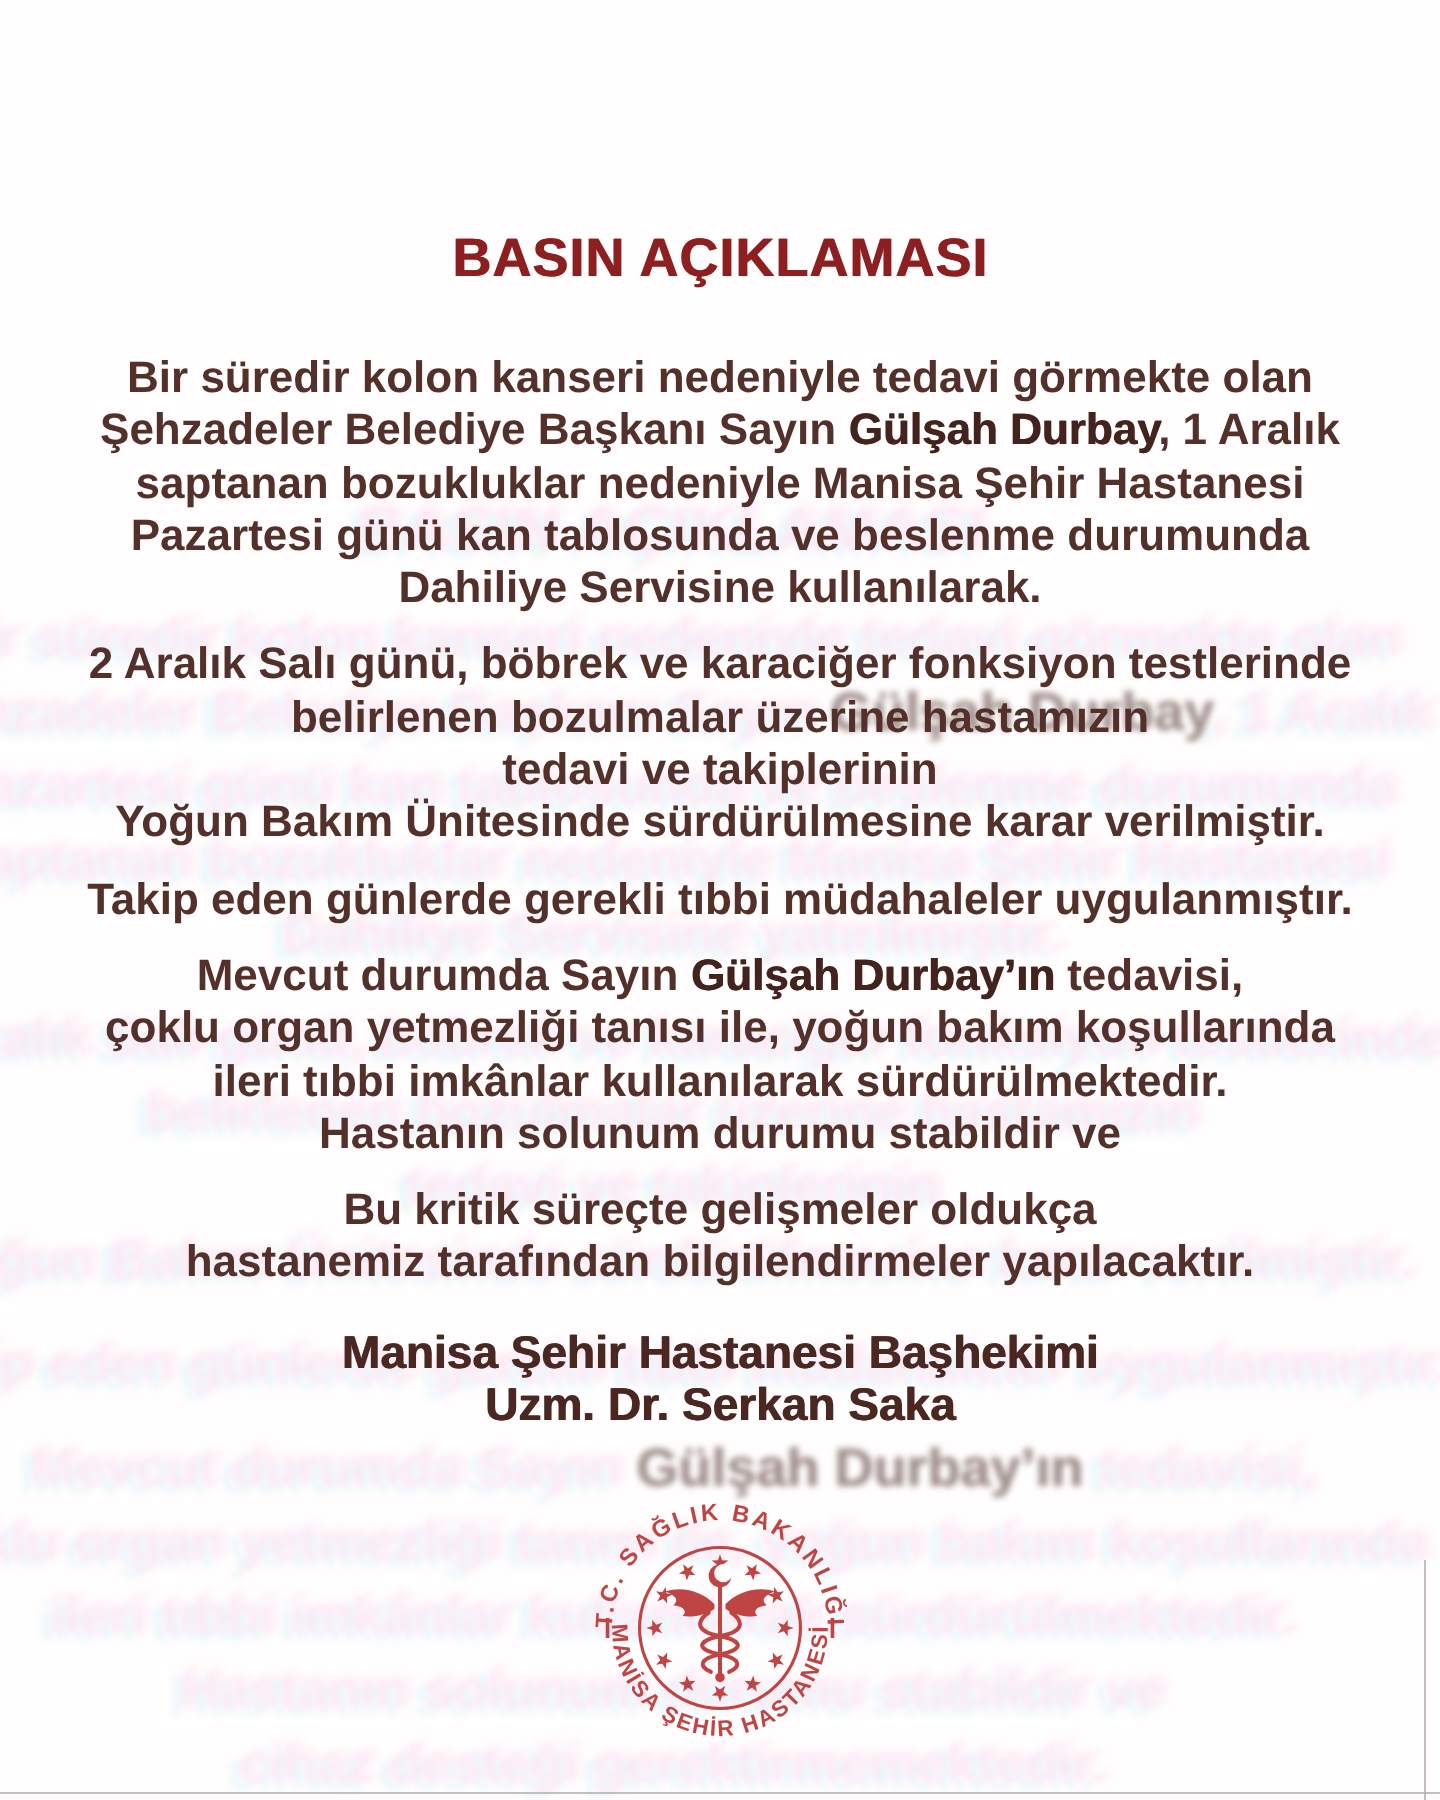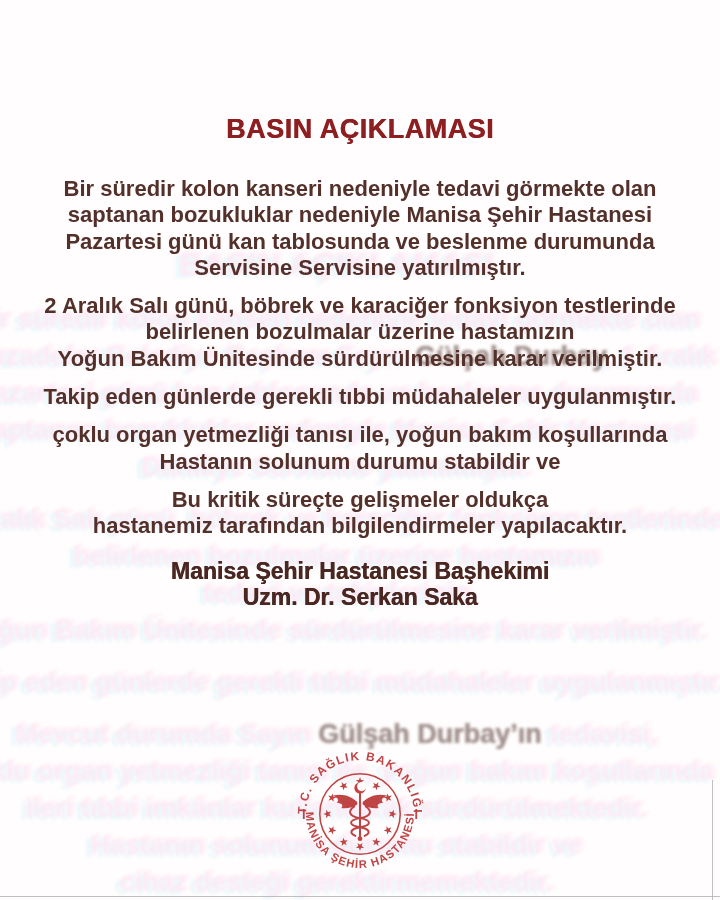--- a/index.html
+++ b/index.html
@@ -102,34 +102,38 @@
           <div class="line"><span>cihaz desteği gerektirmemektedir.</span></div>
         </div>
       </div>
   </div>
 
   <div class="content">
     <div class="title">BASIN AÇIKLAMASI</div>
     <div id="main-paras">
         <div class="para">
           <div class="line"><span>Bir süredir kolon kanseri nedeniyle tedavi görmekte olan</span></div>
+          <div class="line"><span>Şehzadeler Belediye Başkanı Sayın </span><b class="bold-run">Gülşah Durbay</b><span>, 1 Aralık</span></div>
           <div class="line"><span>saptanan bozukluklar nedeniyle Manisa Şehir Hastanesi</span></div>
           <div class="line"><span>Pazartesi günü kan tablosunda ve beslenme durumunda</span></div>
-          <div class="line"><span>Servisine Servisine yatırılmıştır.</span></div>
+          <div class="line"><span>Dahiliye Servisine kullanılarak.</span></div>
         </div>
         <div class="para">
           <div class="line"><span>2 Aralık Salı günü, böbrek ve karaciğer fonksiyon testlerinde</span></div>
           <div class="line"><span>belirlenen bozulmalar üzerine hastamızın</span></div>
+          <div class="line"><span>tedavi ve takiplerinin</span></div>
           <div class="line"><span>Yoğun Bakım Ünitesinde sürdürülmesine karar verilmiştir.</span></div>
         </div>
         <div class="para">
           <div class="line"><span>Takip eden günlerde gerekli tıbbi müdahaleler uygulanmıştır.</span></div>
         </div>
         <div class="para">
+          <div class="line"><span>Mevcut durumda Sayın </span><b class="bold-run">Gülşah Durbay’ın</b><span> tedavisi,</span></div>
           <div class="line"><span>çoklu organ yetmezliği tanısı ile, yoğun bakım koşullarında</span></div>
+          <div class="line"><span>ileri tıbbi imkânlar kullanılarak sürdürülmektedir.</span></div>
           <div class="line"><span>Hastanın solunum durumu stabildir ve</span></div>
         </div>
         <div class="para">
           <div class="line"><span>Bu kritik süreçte gelişmeler oldukça</span></div>
           <div class="line"><span>hastanemiz tarafından bilgilendirmeler yapılacaktır.</span></div>
         </div>
         <div class="para sig">
           <div class="line"><span>Manisa Şehir Hastanesi Başhekimi</span></div>
           <div class="line"><span>Uzm. Dr. Serkan Saka</span></div>
         </div>

